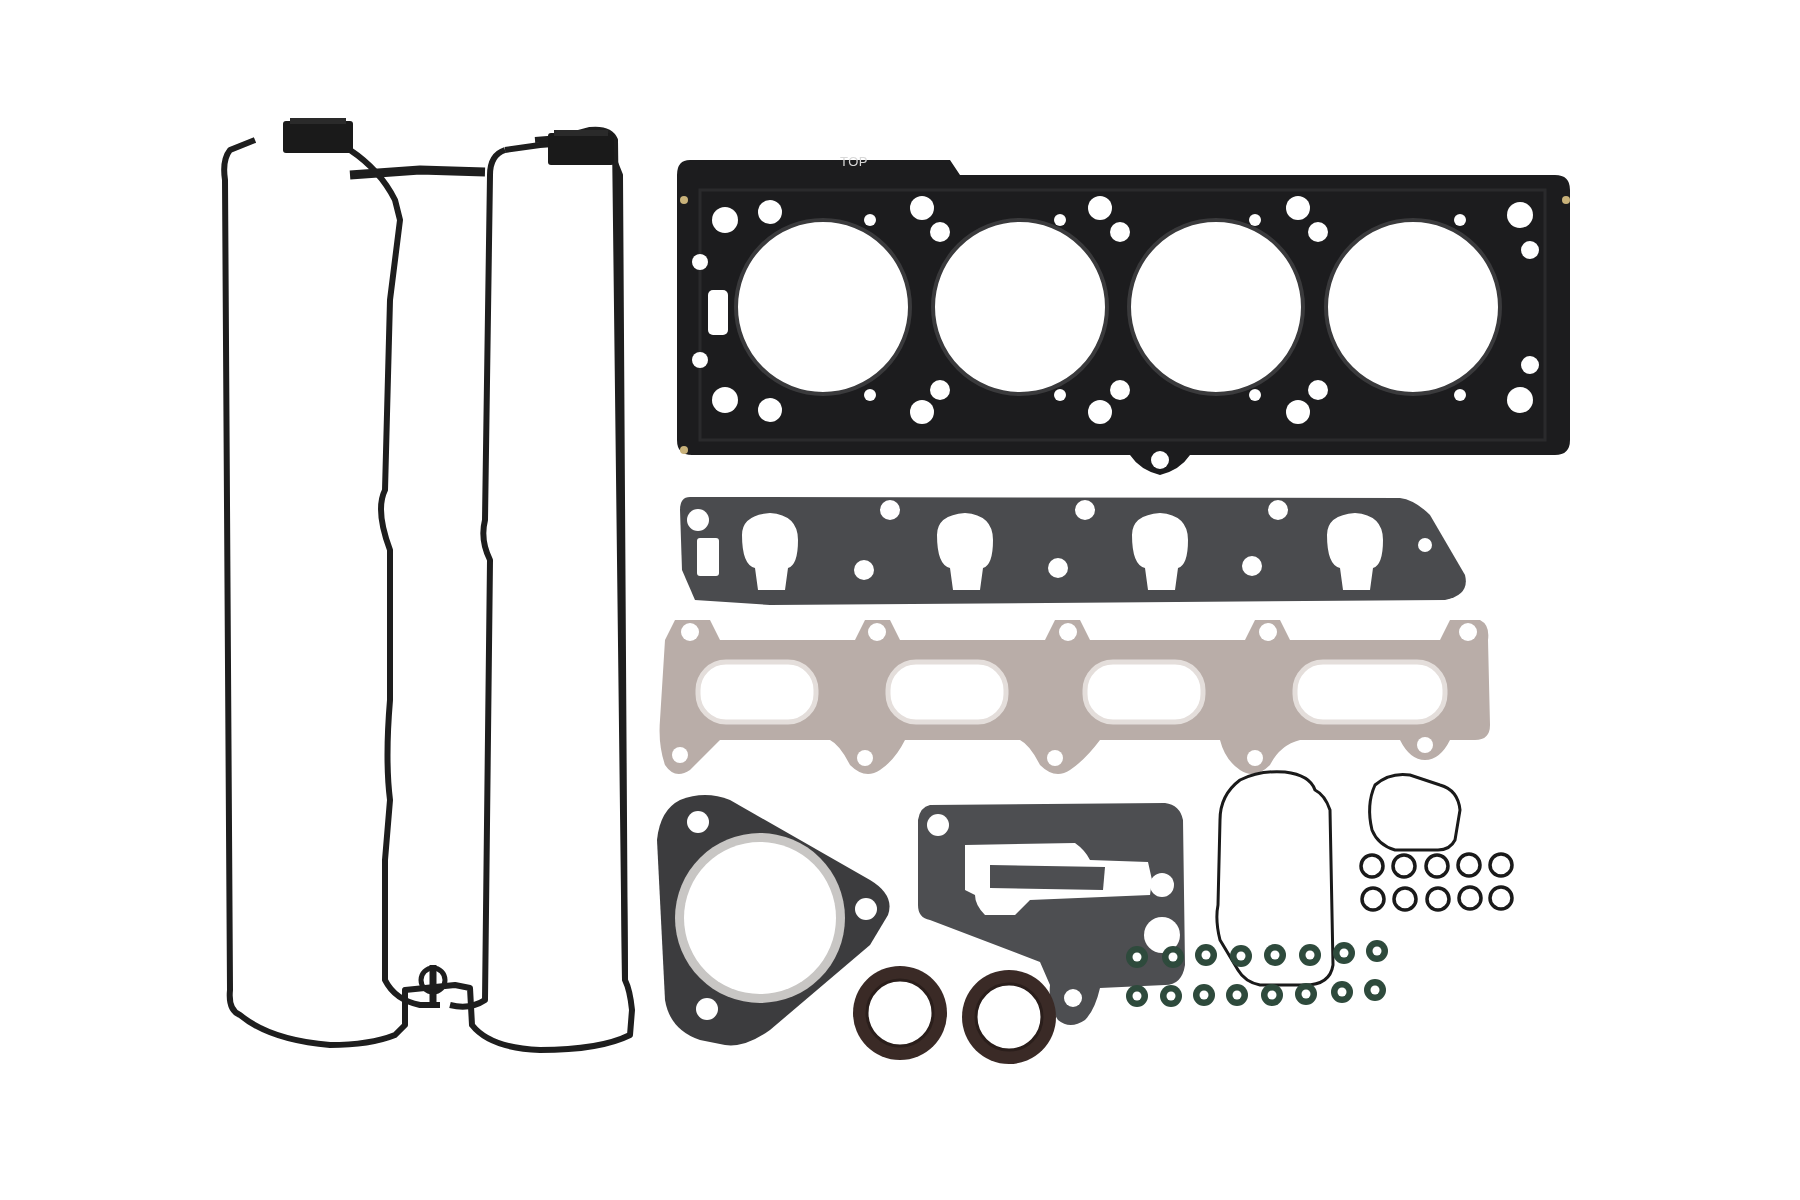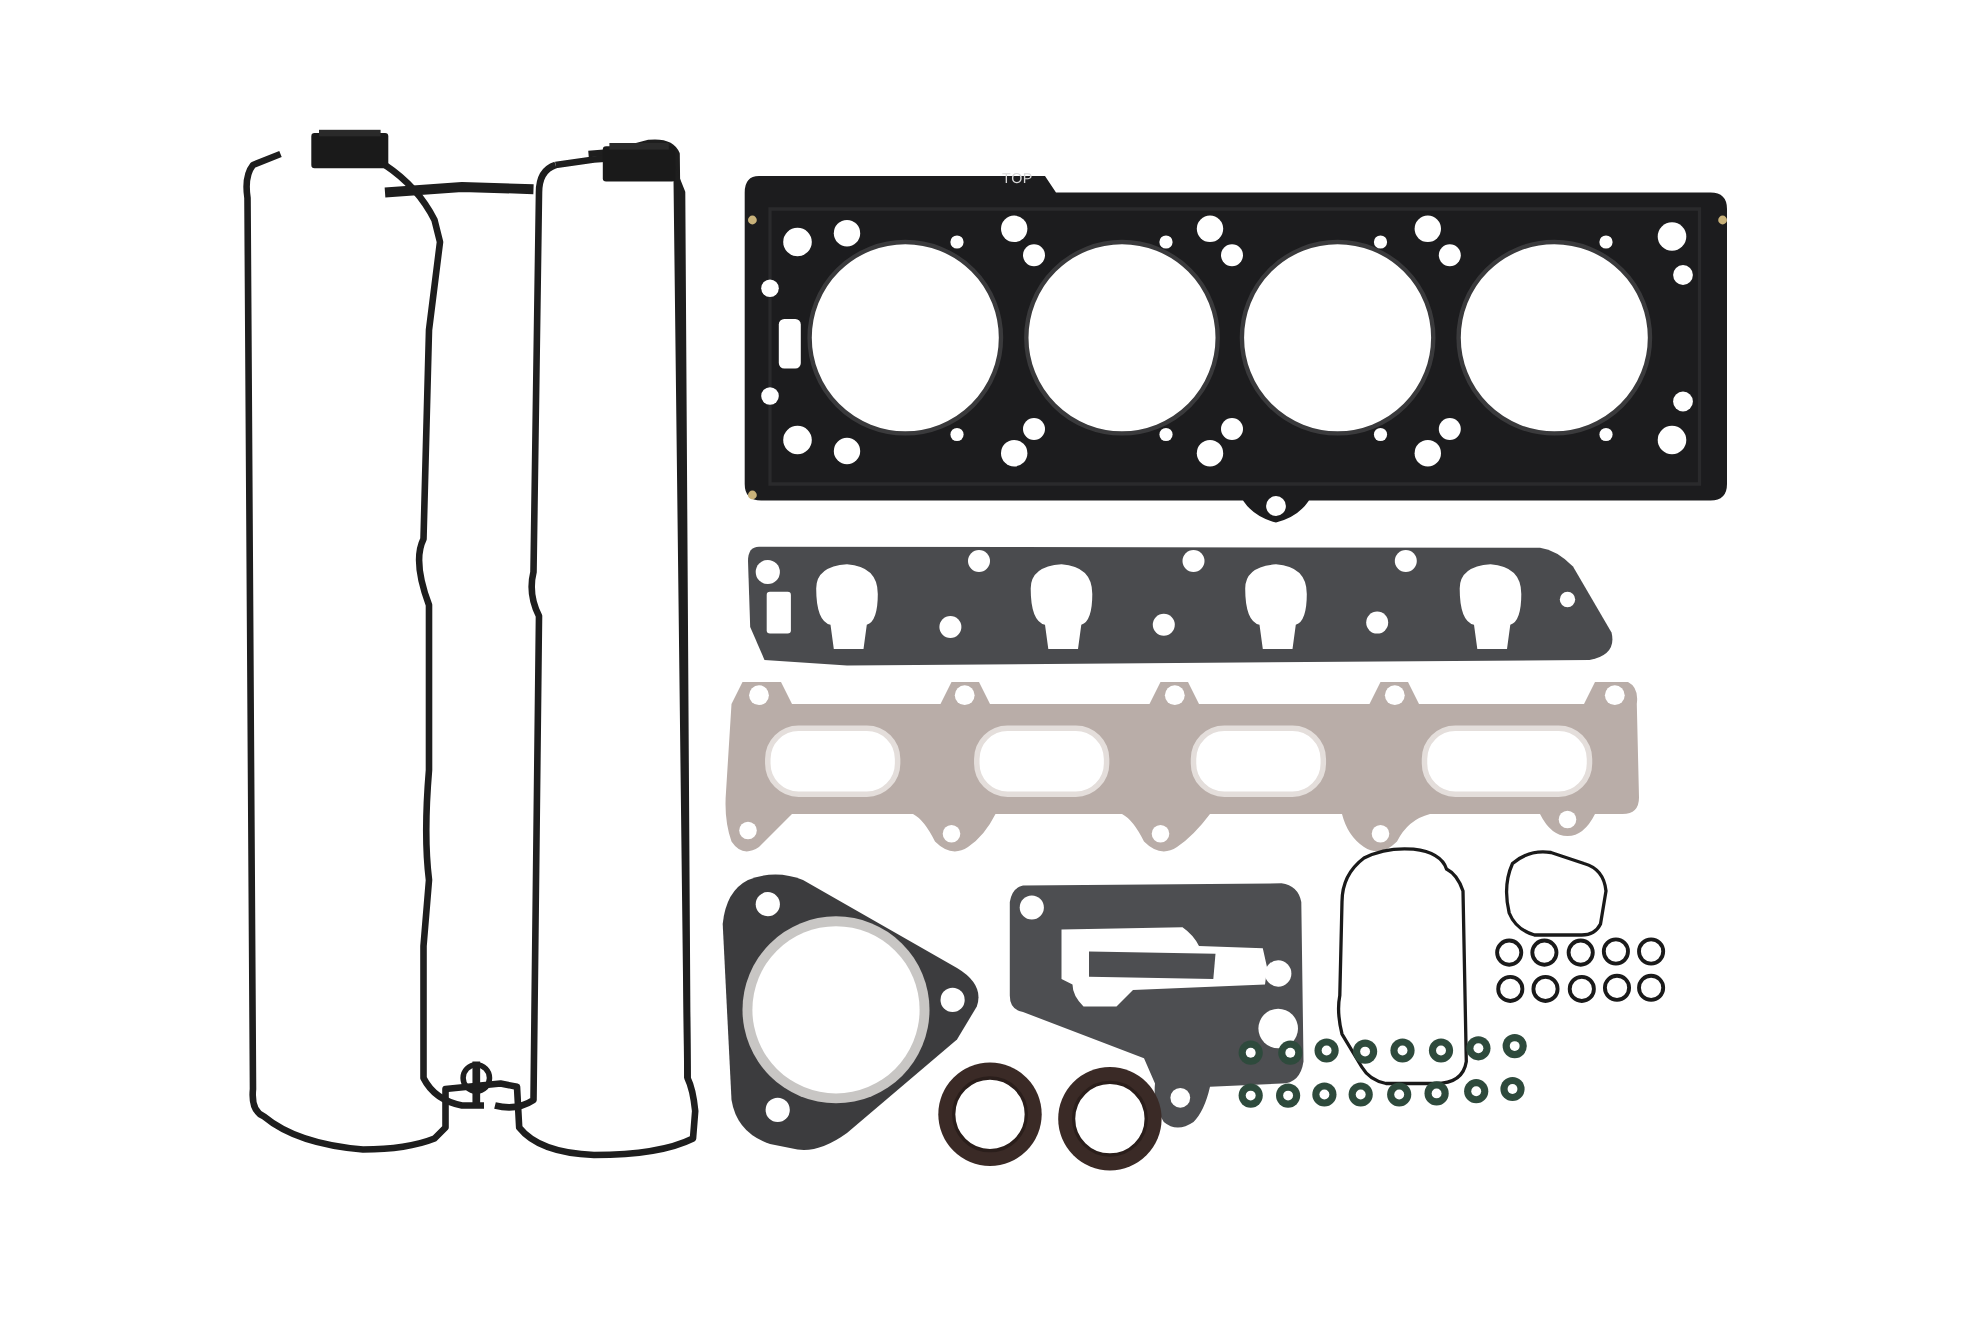--- a/index.html
+++ b/index.html
@@ -1,19 +1,19 @@
 <!DOCTYPE html>
 <html><head>
 <meta charset="utf-8">
 <style>
   html,body{margin:0;padding:0;background:#ffffff;}
   body{width:1800px;height:1200px;overflow:hidden;font-family:"Liberation Sans",sans-serif;}
   #stage{position:relative;width:1800px;height:1200px;background:#ffffff;}
   svg{position:absolute;left:0;top:0;}
-  .top-label{position:absolute;left:911px;top:154px;font-size:13px;color:#d8d8d8;font-family:"Liberation Sans",sans-serif;letter-spacing:0.5px;}
+  .top-label{position:absolute;left:840px;top:154px;font-size:13px;color:#d8d8d8;font-family:"Liberation Sans",sans-serif;letter-spacing:0.5px;}
 </style>
 </head>
 <body>
 
 <div id="stage">
 
 <svg width="1800" height="1200" viewBox="0 0 1800 1200">
 
   <g fill="none" stroke="#1e1e1e" stroke-width="6" stroke-linejoin="round">
 

